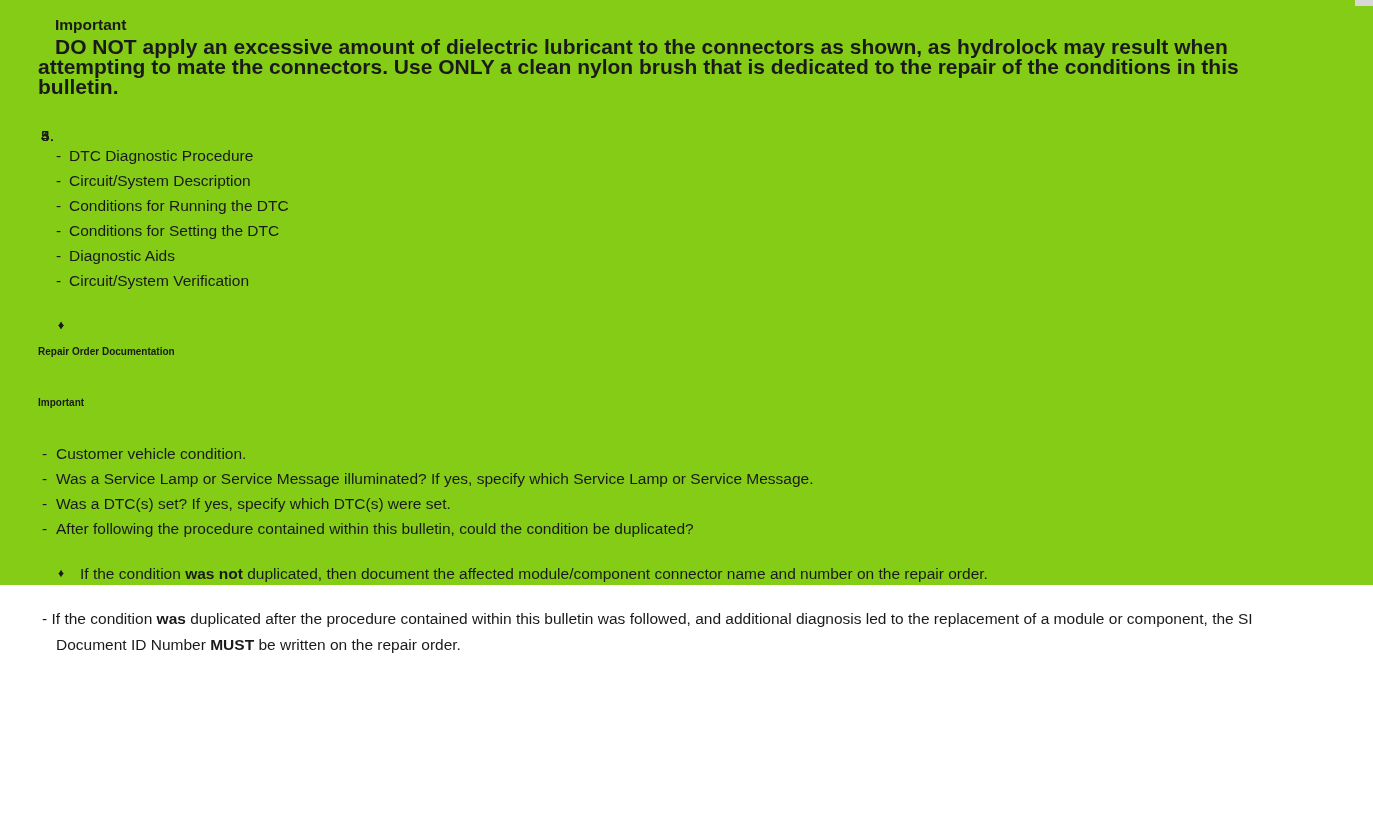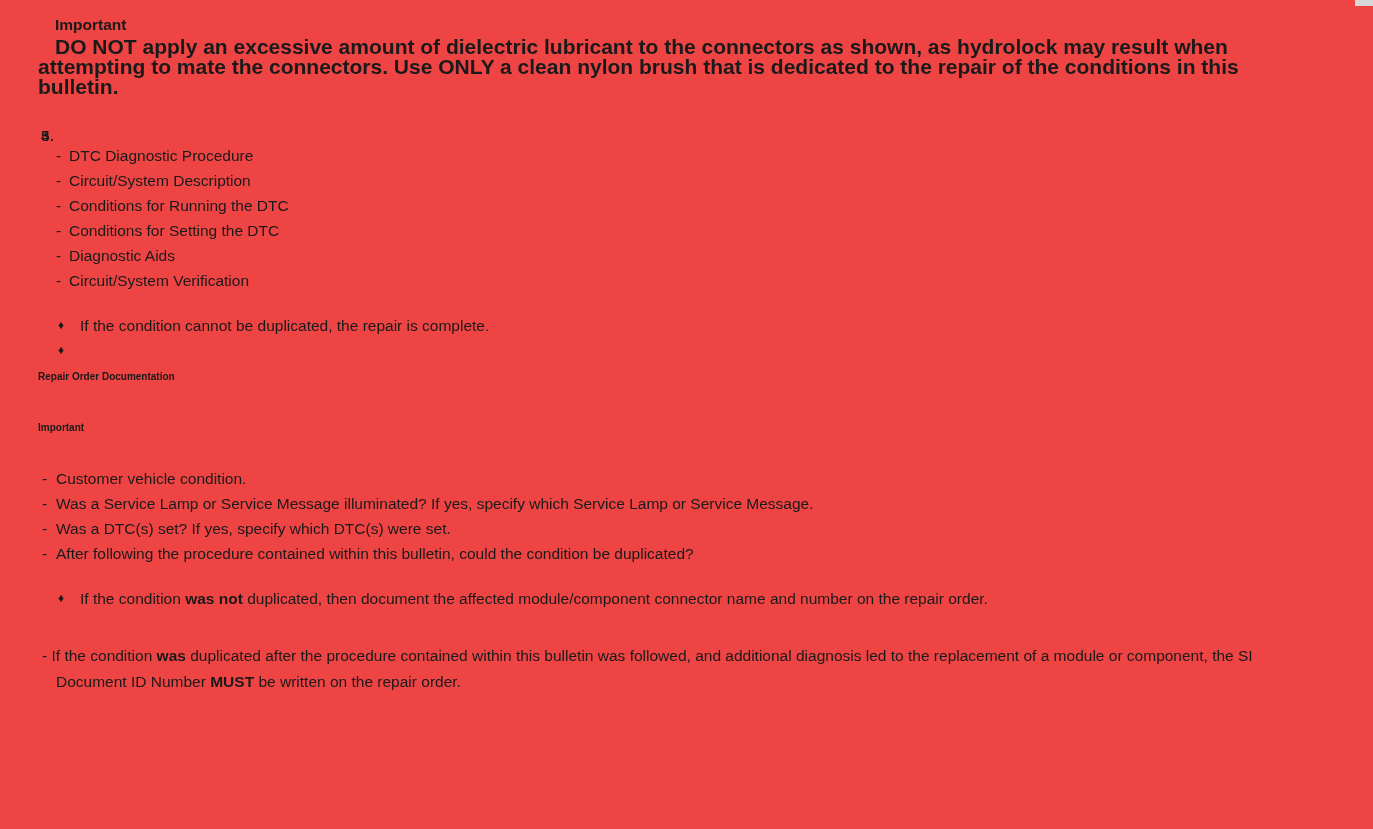--- a/index.html
+++ b/index.html
@@ -10,23 +10,23 @@
   body {
     width: 1373px;
     height: 829px;
     font-family: "Liberation Sans", sans-serif;
     color: #1a1a1a;
     overflow: hidden;
   }
   .page {
     position: relative;
     width: 1373px;
-    height: 829px;
+    height: 585px;
     box-sizing: border-box;
-    background: #ef4444;
+    background: #84cc16;
     text-decoration: underline;
   }
   
   .top-strip {
     position: absolute;
     top: 0;
     left: 1355px;
     width: 18px;
     height: 6px;
     background: #d8d8d8;
@@ -119,21 +119,20 @@
     font-size: 10px;
     line-height: 25px;
   }
   .para {
     font-size: 15.5px;
     line-height: 26px;
   }
   .para.hang {
     padding-left: 18px;
     text-indent: -14px;
-    margin-top: 12px;
   }
 </style>
 </head>
 <body>
 
 <div class="page">
 
   <div class="top-strip"></div>
 
   <div class="content">
@@ -185,21 +184,20 @@
         <span class="dash-mark">-</span>
         <span>Circuit/System Verification</span>
       </li>
     </ul>
 
     <div class="spacer-md"></div>
 
     <ul class="diamond">
       <li>
         <span class="diamond-mark">♦</span>
-        <span>If the condition cannot be duplicated, the repair is complete.</span>
       </li>
       <li>
         <span class="diamond-mark">♦</span>
       </li>
     </ul>
 
     <div class="spacer-lg"></div>
 
     <div class="section-head">Repair Order Documentation</div>
 

